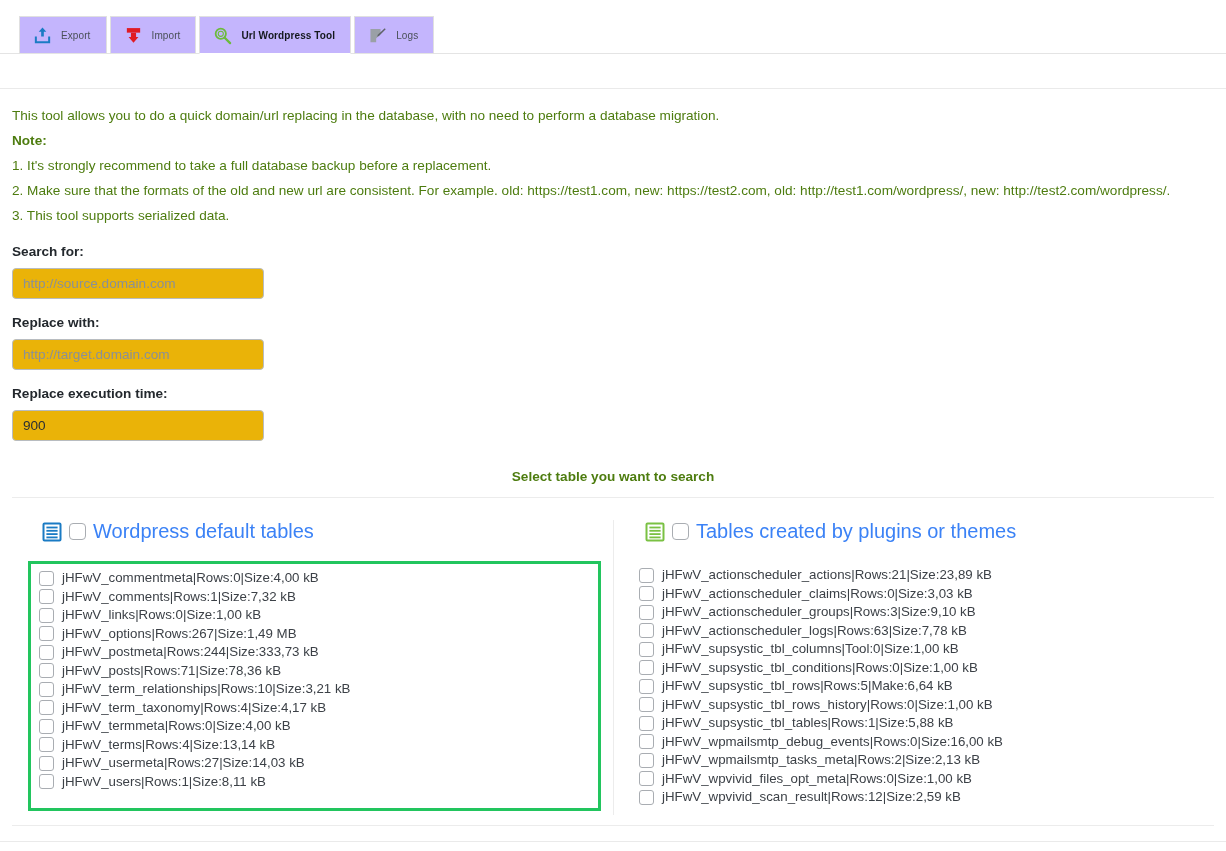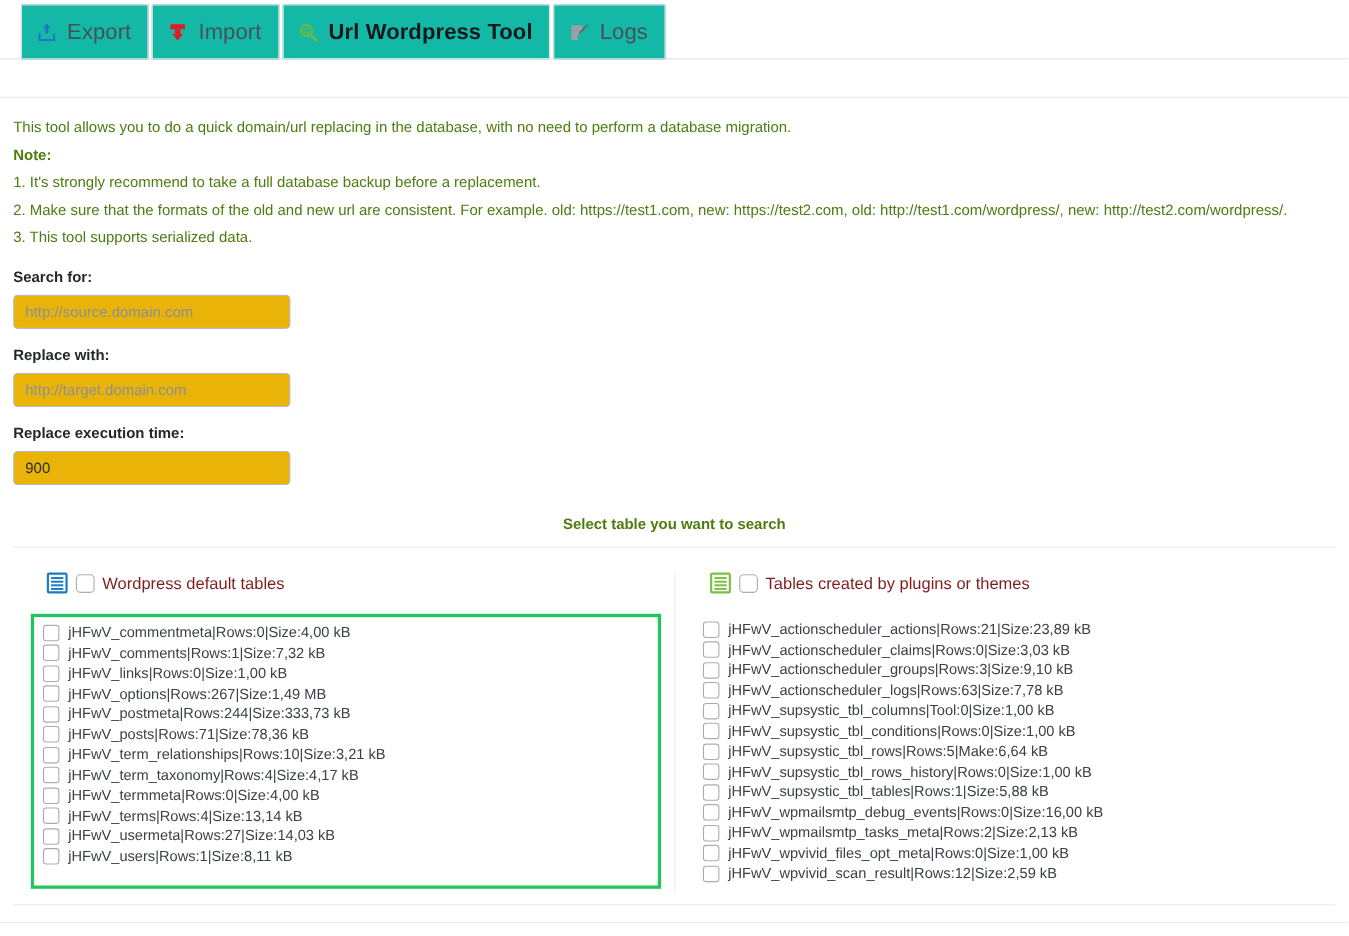--- a/index.html
+++ b/index.html
@@ -26,27 +26,27 @@
     position: absolute;
     left: 0; right: 0; bottom: 0;
     height: 1px;
     background: #e4e4e4;
   }
   .tab {
     position: relative;
     display: flex;
     align-items: center;
     gap: 9px;
-    height: 50px;
+    height: 38px;
     padding: 0 15px 0 13px;
     margin-right: 3px;
     border: 1px solid #e0e0e0;
     border-bottom: 1px solid #e4e4e4;
-    background: #14b8a6;
-    font-size: 20px;
+    background: #c4b5fd;
+    font-size: 10px;
     color: #4a5058;
     letter-spacing: .1px;
     z-index: 1;
     cursor: pointer;
     white-space: nowrap;
   }
   .tab.active {
     color: #14181d;
     font-weight: bold;
     border-bottom-color: #ffffff;
@@ -116,21 +116,21 @@
   .tables-col.right { border-left: 1px solid #ececec; padding-left: 17px; }
 
   .col-head {
     display: flex;
     align-items: center;
     gap: 7px;
     margin-bottom: 18px;
     padding-left: 14px;
   }
   .list-icon { width: 20px; height: 20px; display: block; }
-  .col-head-text { font-size: 15px; color: #7f1d1d; }
+  .col-head-text { font-size: 20px; color: #3b82f6; }
 
   .cb {
     width: 17px; height: 17px;
     border: 1px solid #a9adb2;
     border-radius: 4px;
     background: #fff;
     flex: 0 0 17px;
     display: block;
     cursor: pointer;
   }

